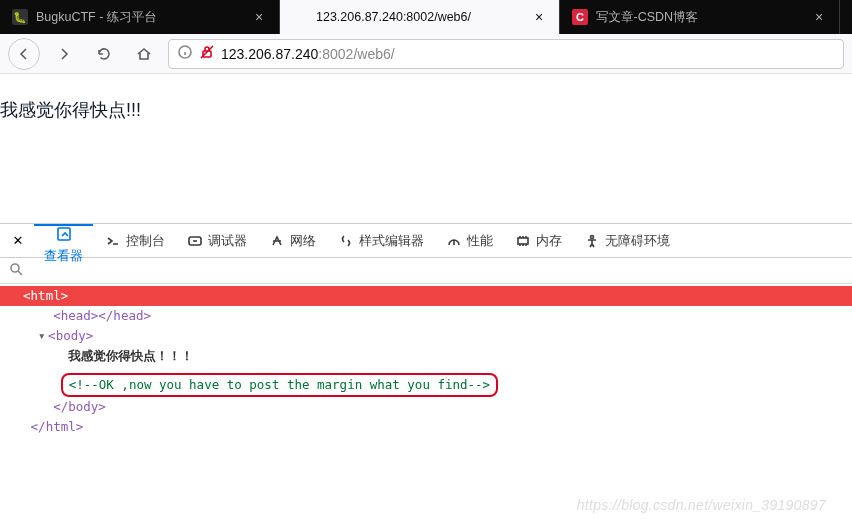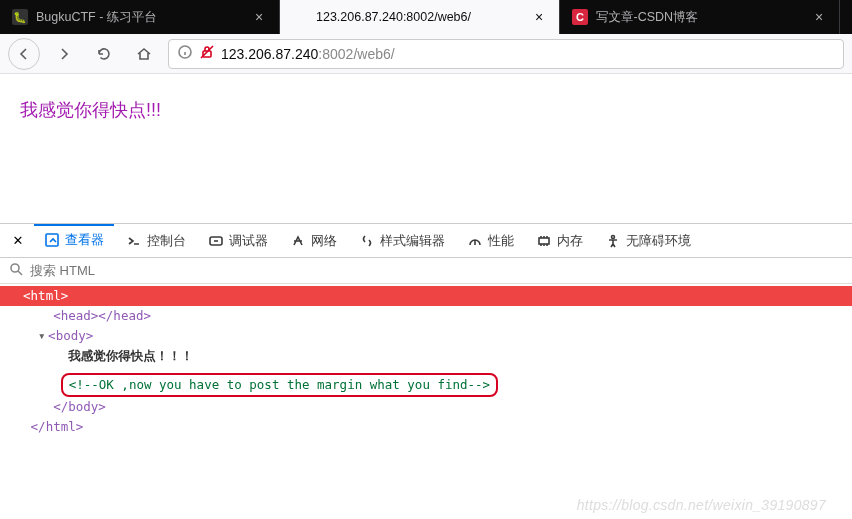--- a/index.html
+++ b/index.html
@@ -13,26 +13,26 @@
     .tab .close { margin-left: 8px; width: 16px; height: 16px; display: inline-flex; align-items: center; justify-content: center; font-size: 14px; }
     
     .navbar { display: flex; align-items: center; height: 40px; background: #f9f9fb; border-bottom: 1px solid #e0e0e2; padding: 0 8px; gap: 8px; }
     .nav-btn { width: 32px; height: 32px; display: inline-flex; align-items: center; justify-content: center; color: #5c5c5f; border-radius: 4px; }
     .urlbar { flex: 1; display: flex; align-items: center; height: 30px; background: #fff; border: 1px solid #ccc; border-radius: 4px; padding: 0 8px; font-size: 14px; gap: 6px; }
     .urlbar .lock { color: #888; }
     .urlbar .shield { color: #d70022; position: relative; }
     .url-text { color: #0c0c0d; }
     .url-text .dim { color: #888; }
     
-    .content { padding: 24px 20px; font-size: 18px; color: #a21caf; height: 149px; }
+    .content { padding: 24px 0; font-size: 18px; color: #0f172a; height: 149px; }
     
     .devtools { border-top: 1px solid #ccc; display: flex; flex-direction: column; height: 296px; position: relative; }
     .dt-tabs { display: flex; align-items: center; height: 34px; border-bottom: 1px solid #ccc; padding: 0 4px; gap: 2px; font-size: 13px; white-space: nowrap; }
     .dt-tab { display: inline-flex; align-items: center; padding: 0 10px; height: 100%; color: #3b3b3b; gap: 5px; }
-    .dt-tab.active { color: #0074e8; border-top: 2px solid #0074e8; border-bottom: 2px solid transparent; margin-top: -1px; font-weight: 500; }
+    .dt-tab.active { color: #0074e8; border-top: 2px solid #0074e8; border-bottom: 2px solid transparent; margin-top: -1px; font-weight: 500; flex-direction: column; }
     .dt-tab .ico { width: 16px; height: 16px; display: inline-flex; }
     .dt-close { width: 28px; text-align: center; padding: 0 6px; }
     
     .dt-search { display: flex; align-items: center; height: 26px; border-bottom: 1px solid #ddd; padding: 0 8px; gap: 6px; color: #888; font-size: 13px; }
     .dt-tree { font-family: Consolas, Menlo, monospace; font-size: 12.5px; line-height: 20px; padding: 2px 0; }
     .line { padding: 0 8px; white-space: pre; color: #8f5ab5; }
     .line .indent { display: inline-block; }
     .sel { background: #ef4444; color: #fff; }
     .txt { color: #333; font-weight: bold; }
     .line.comment { color: #007236; }
@@ -173,21 +173,20 @@
           </svg>
         </span>
         <span>无障碍环境</span>
       </span>
   </div>
   <div class="dt-search">
     <span><svg viewBox="0 0 16 16">
           <circle cx="7" cy="7" r="4"></circle>
           <path d="M10 10l4 4"></path>
         </svg></span>
-    <input style="border: none; outline: none; flex: 1 1 0%; color: rgb(136, 136, 136); background: transparent; font-size: 13px;" placeholder="搜索 HTML">
   </div>
   <div class="dt-tree">
     <div class="line sel"><span class="indent">  </span><span>&lt;html&gt;</span></div>
     <div class="line"><span class="indent">      </span><span>&lt;head&gt;&lt;/head&gt;</span></div>
     <div class="line"><span class="indent">    </span><span class="twisty">▾</span><span>&lt;body&gt;</span></div>
     <div class="line txt"><span class="indent">        </span><span>我感觉你得快点！！！</span></div>
     <div class="line comment"><span class="indent">       </span><span class="hl-box"><span>&lt;!--OK ,now you have to post the margin what you find--&gt;</span></span></div>
     <div class="line"><span class="indent">      </span><span>&lt;/body&gt;</span></div>
     <div class="line"><span class="indent">   </span><span>&lt;/html&gt;</span></div>
   </div>

